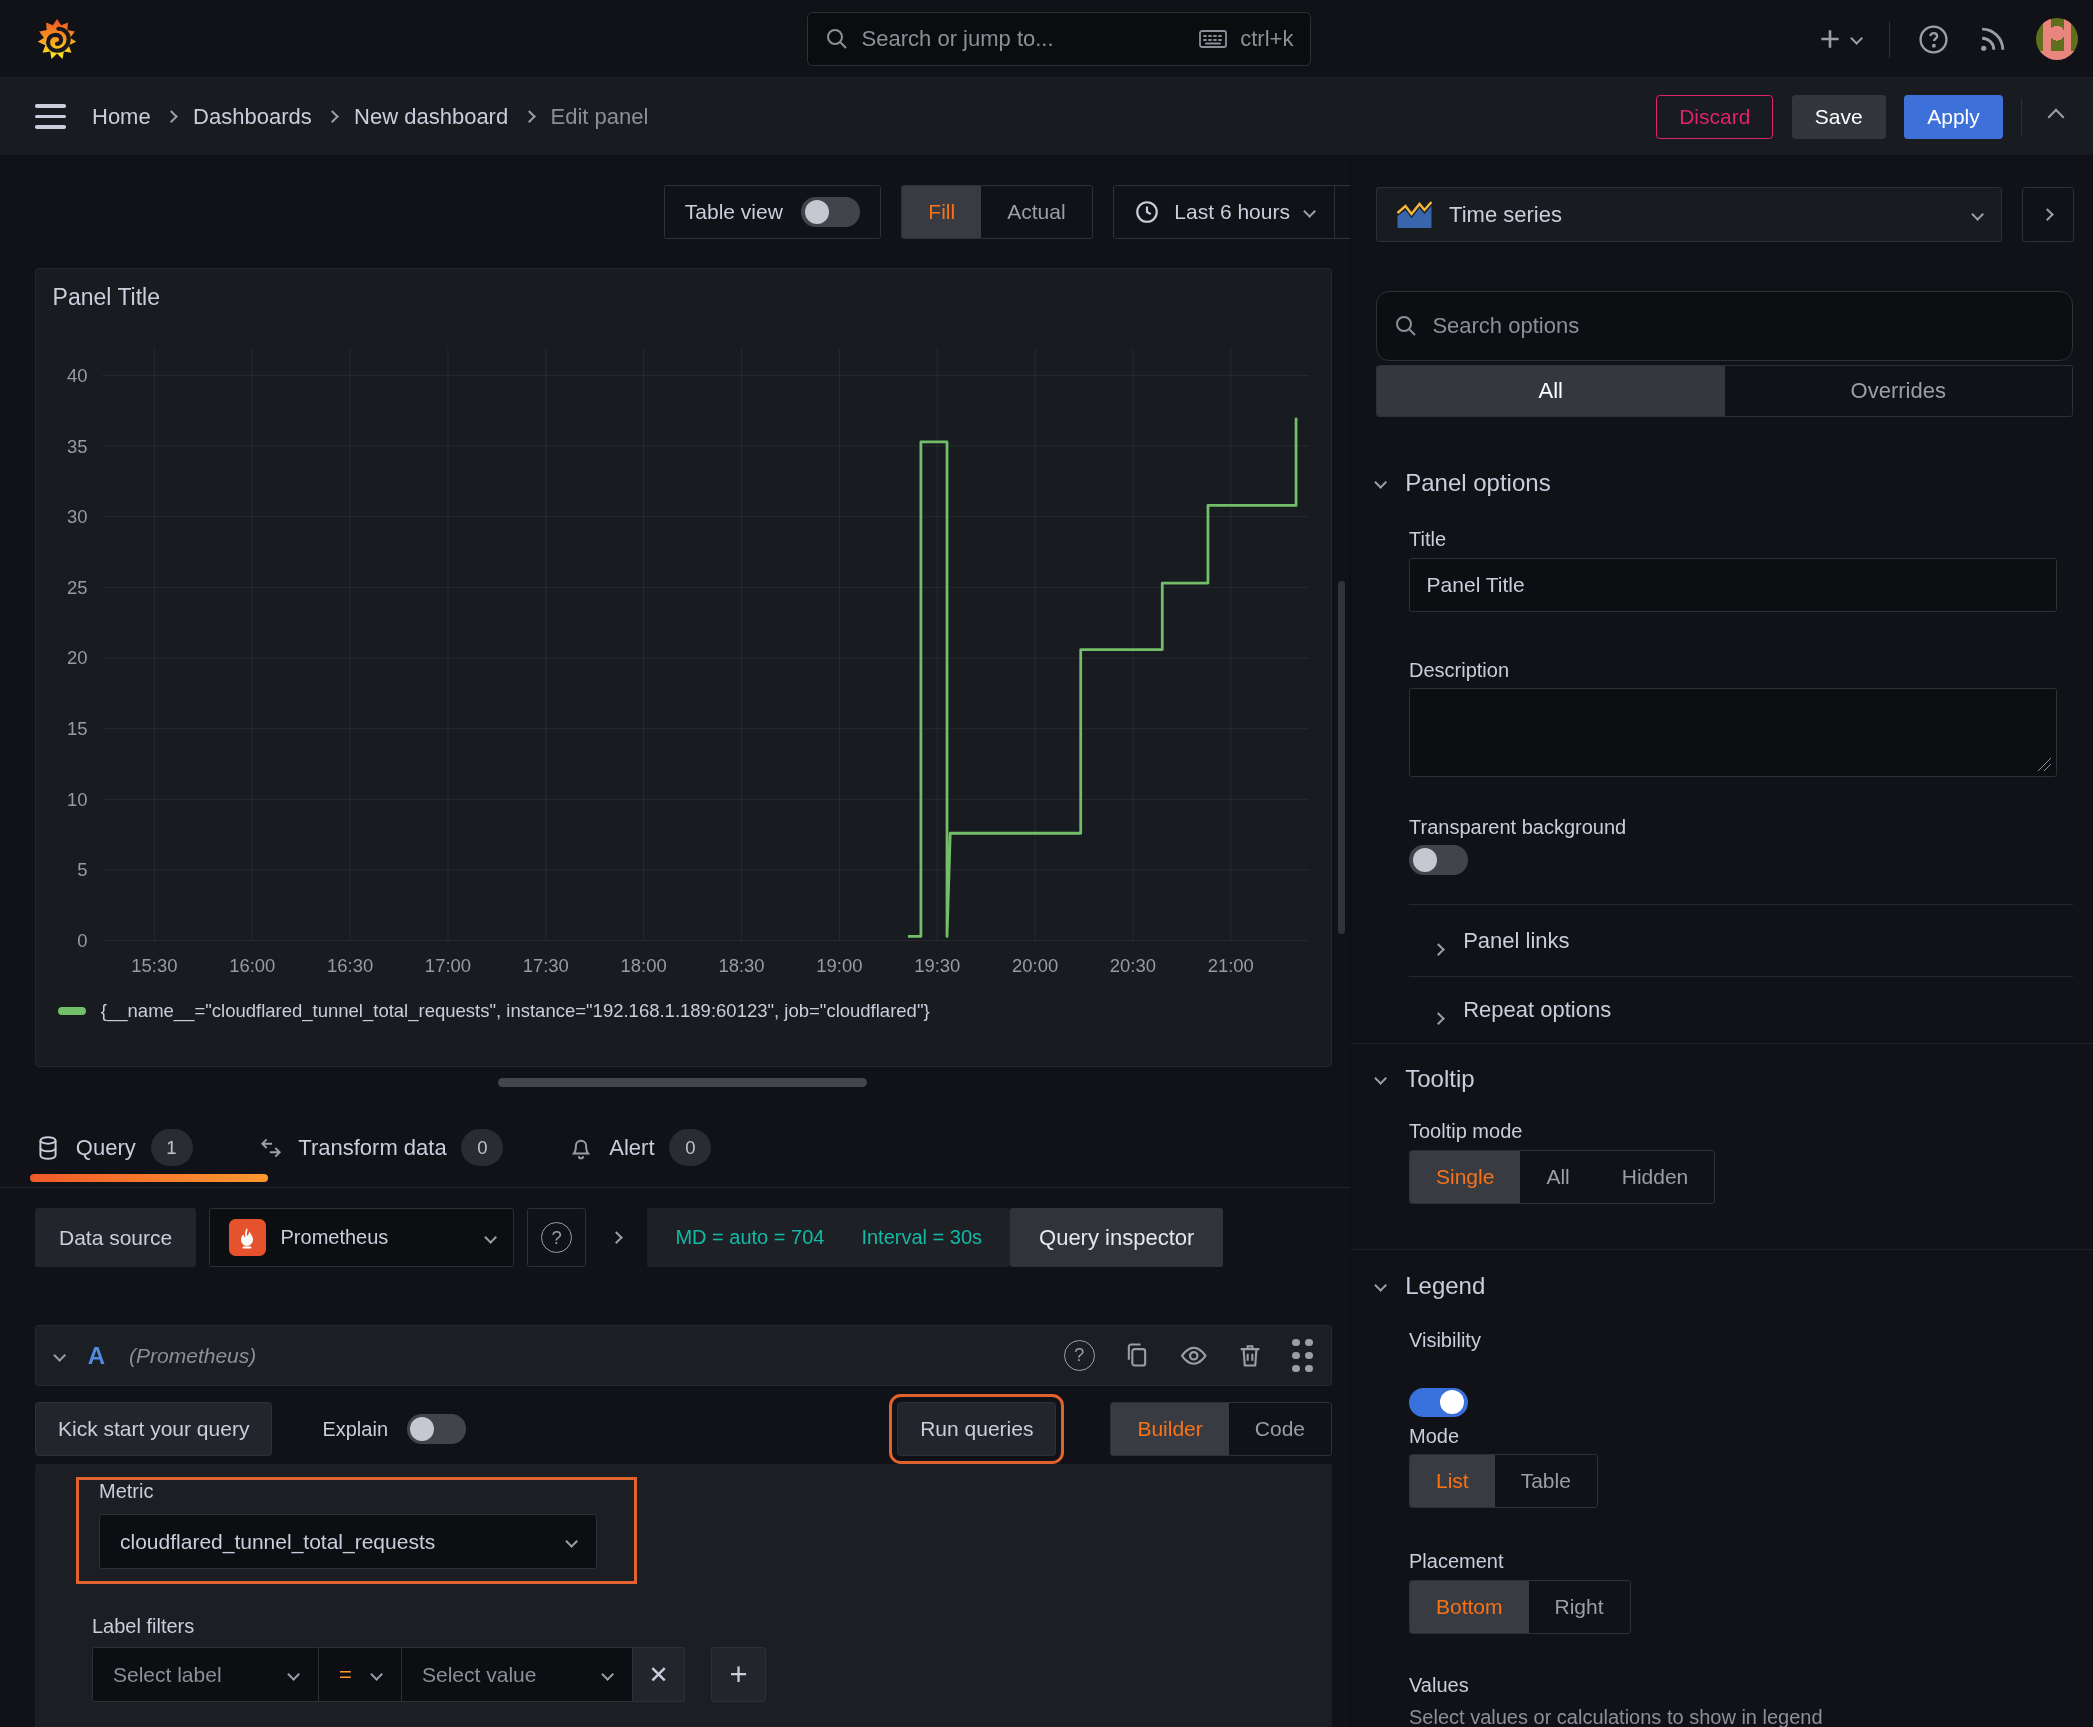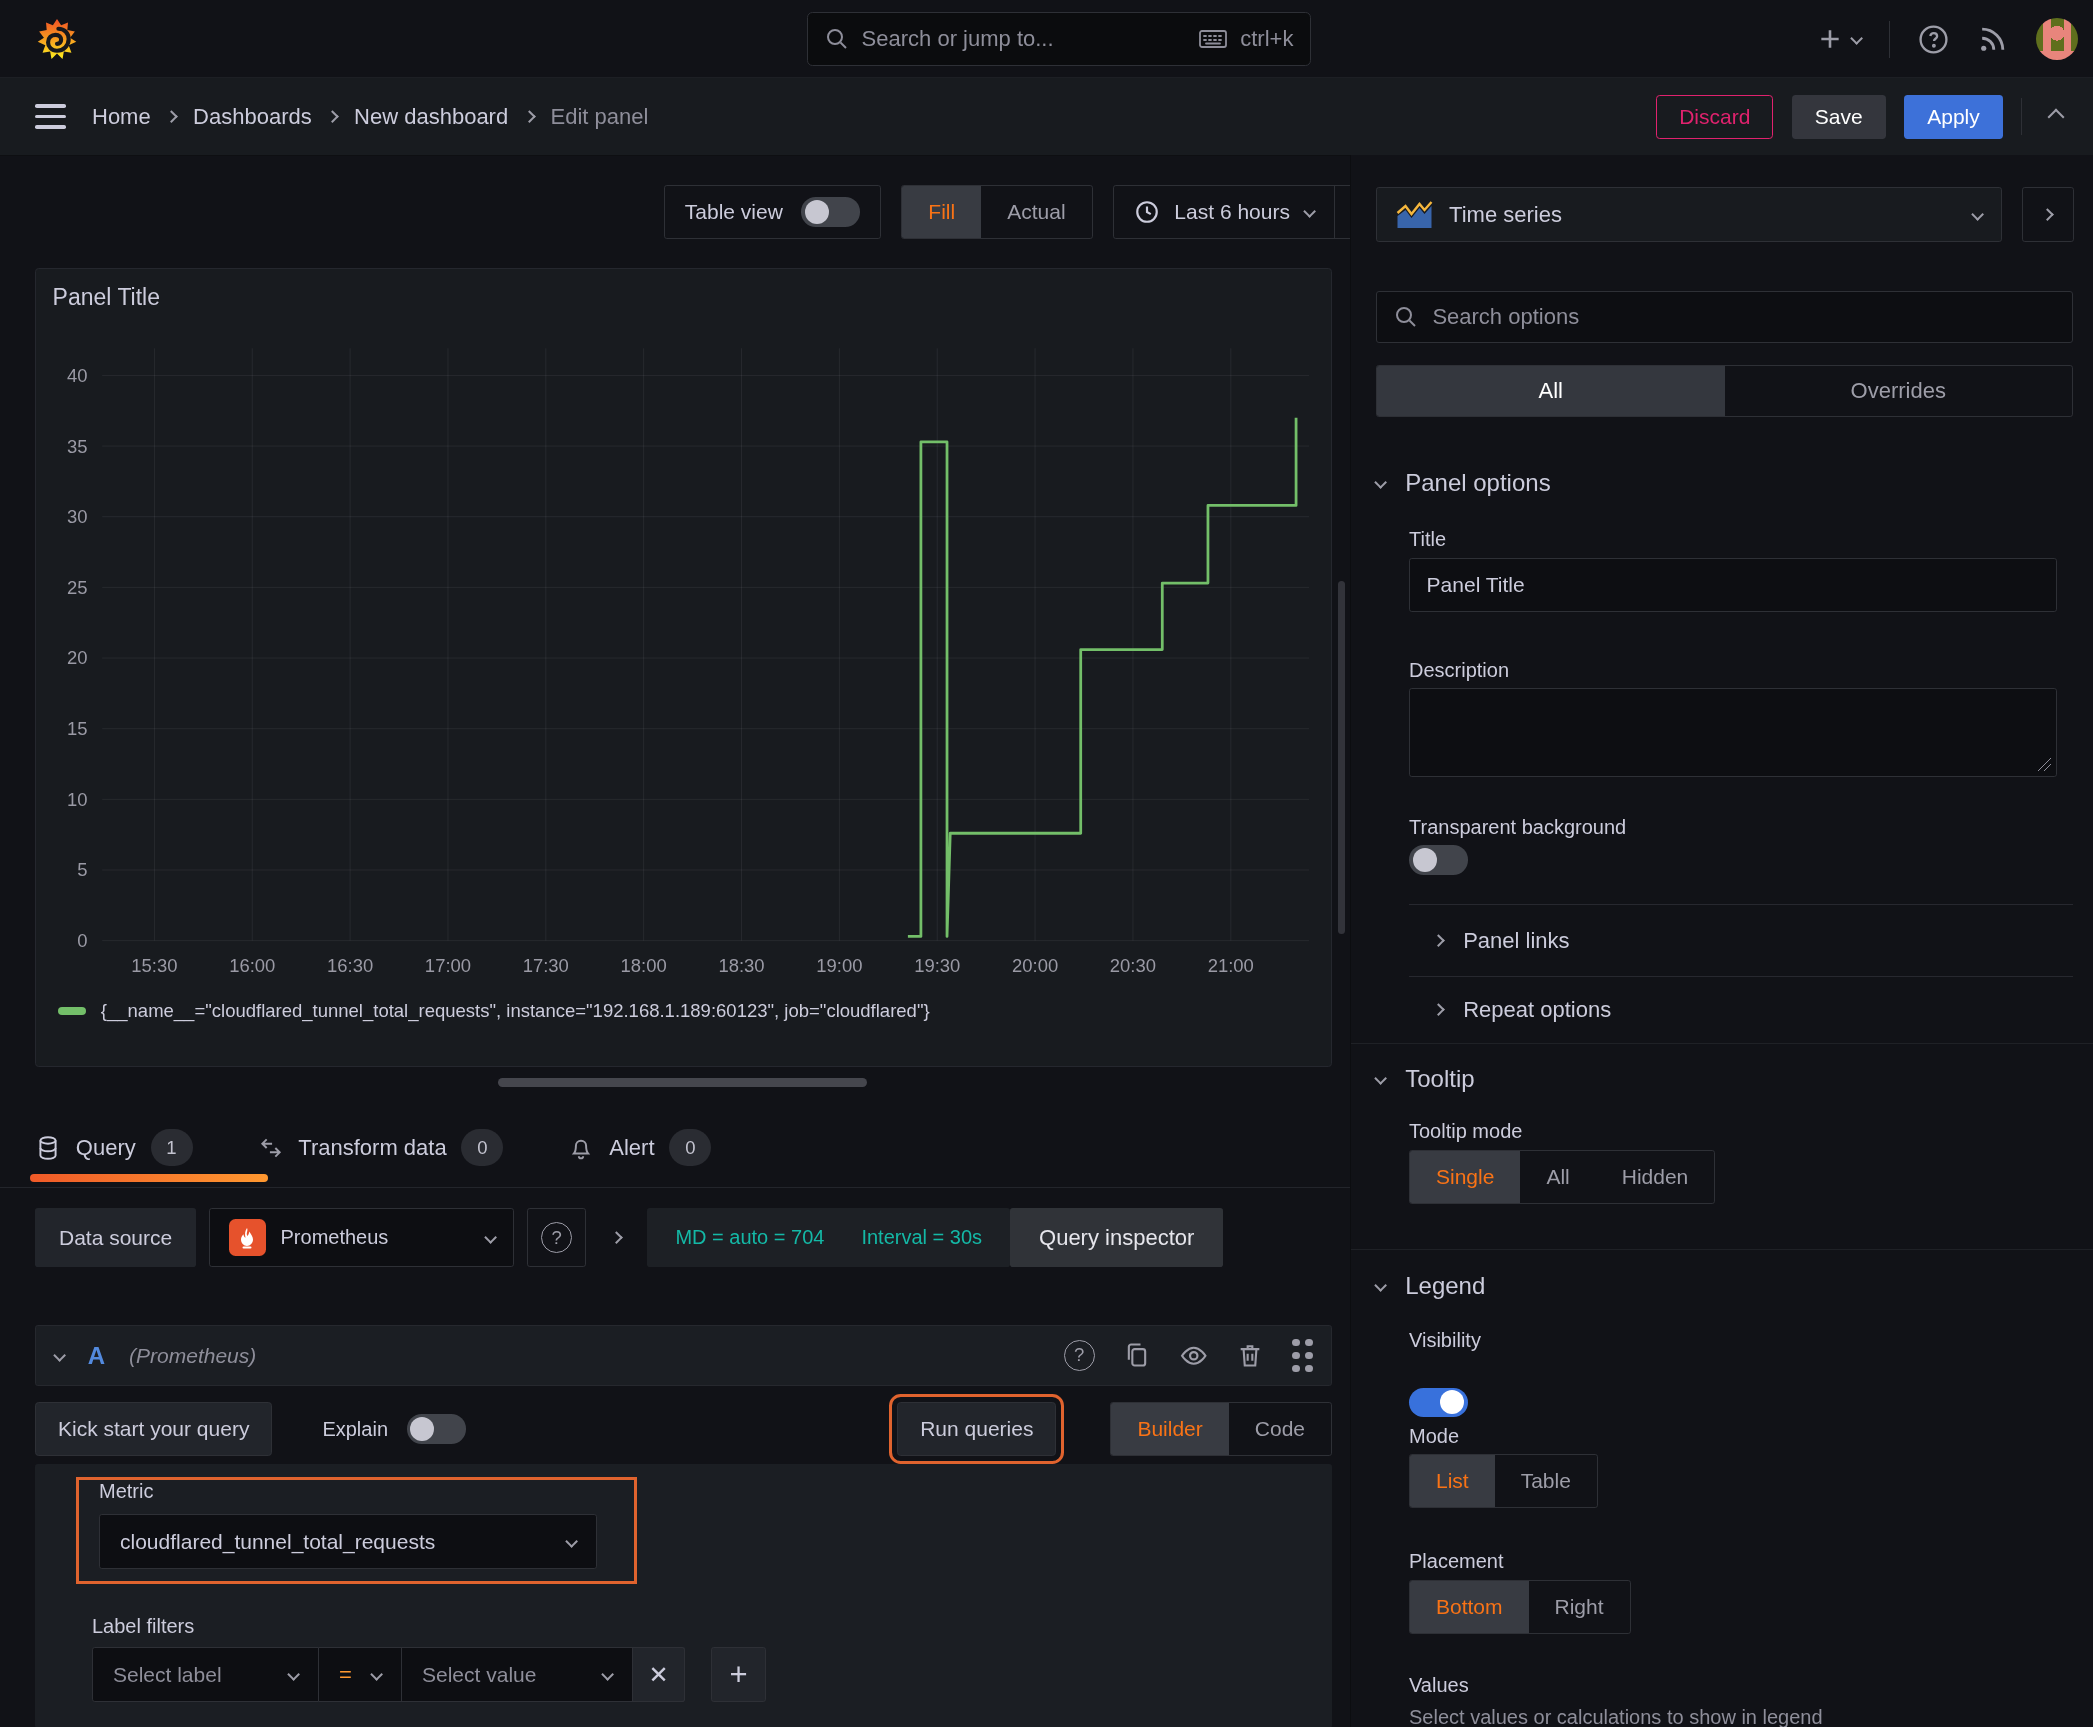--- a/index.html
+++ b/index.html
@@ -147,32 +147,32 @@
   
   .sidebar { position:absolute; left:1350px; top:155px; width:743px; height:1573px;
              background:#111217; border-left:0.9px solid #0c0d10; }
   .viz-select { position:absolute; left:25px; top:32px; width:626px; height:55px;
                 border:0.9px solid #2e3036; border-radius:2.8px; background:#181b1f;
                 display:flex; align-items:center; gap:16.6px; padding:0 18.5px; font-size:22px; cursor:pointer;}
   .viz-select .grow { flex:1; }
   .collapse-btn { position:absolute; left:671px; top:32px; width:52px; height:55px;
                   border:0.9px solid #2e3036; border-radius:2.8px; display:flex;
                   align-items:center; justify-content:center; cursor:pointer;}
-  .opt-search { position:absolute; left:25px; top:136px; width:697px; height:52px;
-                background:#0d0e12; border:0.9px solid #2e3036; border-radius:3px;
+  .opt-search { position:absolute; left:25px; top:136px; width:697px; height:70px;
+                background:#0d0e12; border:0.9px solid #2e3036; border-radius:13px;
                 display:flex; align-items:center; gap:14.8px; padding:0 16.6px;
                 color:#8e8e9a; font-size:22px;}
   .ao-tabs { position:absolute; left:25px; top:210px; width:697px; height:52px;
              border:0.9px solid #2e3036; border-radius:2.8px; display:flex; overflow:hidden;}
   .ao-tabs .t { flex:1; display:flex; align-items:center; justify-content:center;
                 color:#9d9da8; font-size:22px; cursor:pointer;}
   .ao-tabs .t.sel { background:#34373e; color:#ffffff; }
 
   .sec-head { display:flex; align-items:center; gap:20px; font-size:24px; color:#ccccdc; cursor:pointer;}
-  .sub-head { display:flex; align-items:center; gap:20px; font-size:22px; color:#ccccdc; cursor:pointer;}
+  .sub-head { display:flex; align-items:flex-end; gap:20px; font-size:22px; color:#ccccdc; cursor:pointer;}
   .inp { background:#0d0e12; border:0.9px solid #2e3036; border-radius:2.8px; color:#ccccdc;
          font-size:21px; padding:0 16.6px; font-family:"Liberation Sans",sans-serif;}
   .sb-divider { position:absolute; left:58px; width:664px; height:0.9px; background:rgba(204,204,220,0.12); }
   .sb-divider.full { left:0; width:743px; background:#1f2126; }
   .resize-corner { position:absolute; right:4.6px; bottom:4.6px; width:14.8px; height:14.8px;
     background:linear-gradient(135deg, transparent 0 50%, #8e8e9a 50% 56%, transparent 56% 72%, #8e8e9a 72% 78%, transparent 78%);}
   .icon svg { display:block; }
 </style>
 </head>
 <body>

